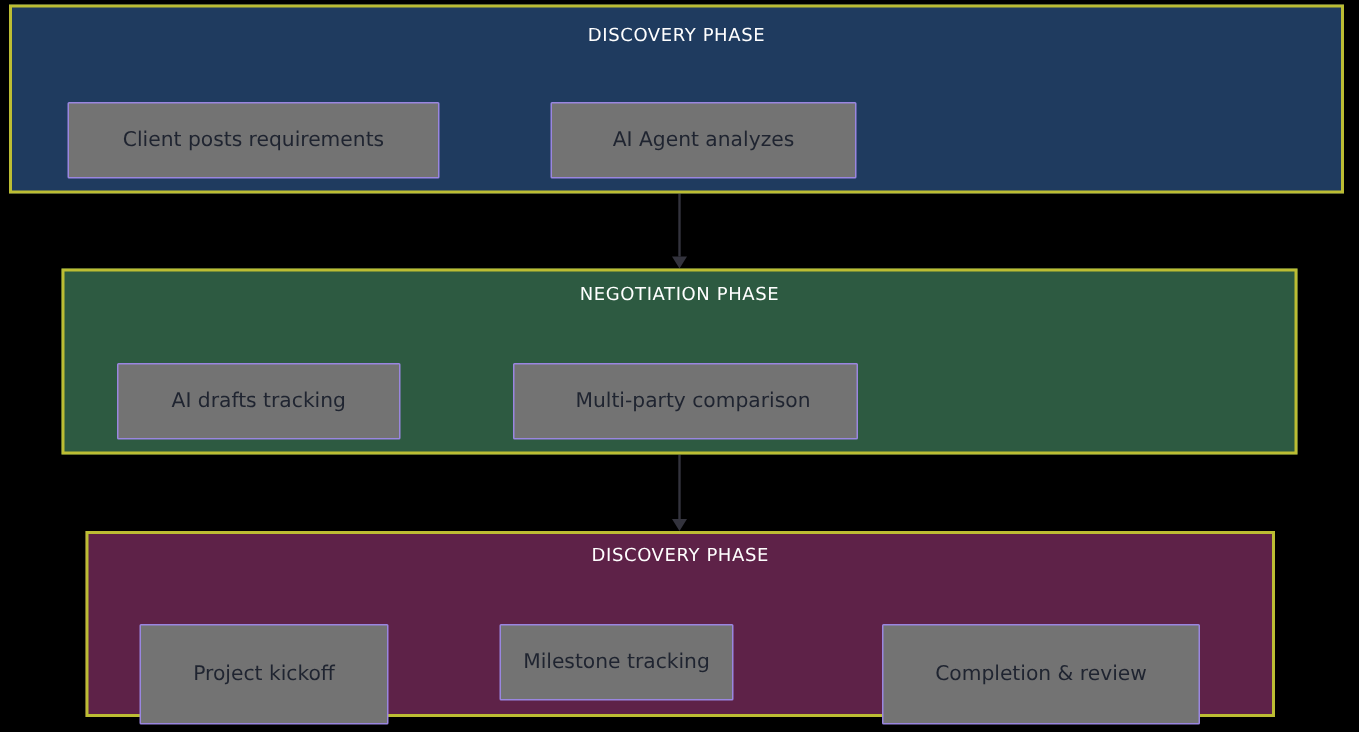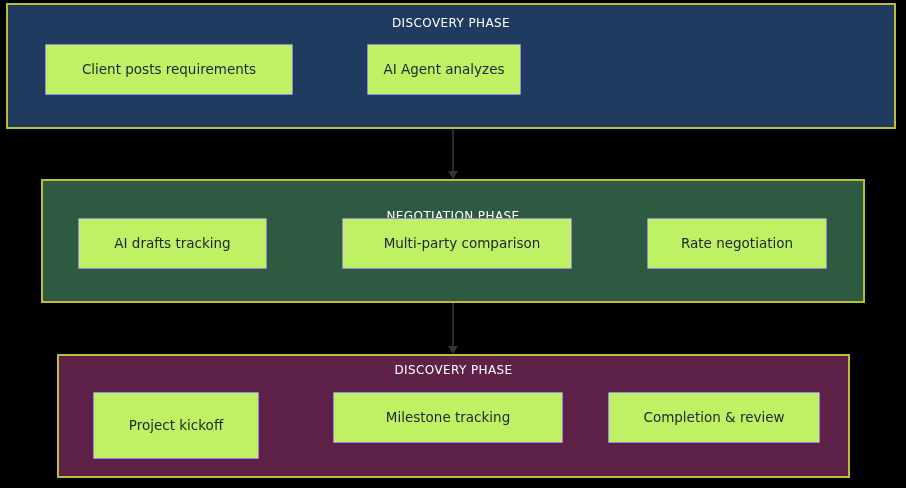--- a/index.html
+++ b/index.html
@@ -47,60 +47,61 @@
     width: 890px; height: 126px;
     background: #1f3b5f;
   }
   #phase-discovery .phase-title { top: 11px; }
 
   #phase-negotiation {
     left: 41px; top: 179px;
     width: 824px; height: 124px;
     background: #2d5a41;
   }
-  #phase-negotiation .phase-title { top: 8px; margin-top: 20px; }
+  #phase-negotiation .phase-title { top: 8px; }
 
   #phase-execution {
     left: 57px; top: 354px;
     width: 793px; height: 124px;
     background: #5e2248;
   }
   #phase-execution .phase-title { top: 7px; }
 
   
   .node {
     position: absolute;
     box-sizing: border-box;
-    background: #bef264;
+    background: #737373;
     border: 1.4px solid #9a86e0;
     color: #1f2430;
     font-size: 13.5px;
     display: flex;
     align-items: center;
     justify-content: center;
     text-align: center;
     line-height: 1.2;
     white-space: nowrap;
     border-radius: 1px;
+    margin-top: 24px;
   }
 
   
   #node-client-posts     { left: 45px;  top: 44px;  width: 248px; height: 51px; }
-  #node-ai-analyzes      { left: 367px; top: 44px;  width: 154px; height: 51px; }
+  #node-ai-analyzes      { left: 367px; top: 44px;  width: 204px; height: 51px; }
   #node-match-firms      { left: 627px; top: 44px;  width: 233px; height: 51px; }
 
   
   #node-ai-drafts        { left: 78px;  top: 218px; width: 189px; height: 51px; }
   #node-multi-party      { left: 342px; top: 218px; width: 230px; height: 51px; padding-left: 10px; }
   #node-rate-negotiation { left: 647px; top: 218px; width: 180px; height: 51px; }
 
   
   #node-project-kickoff  { left: 93px;  top: 392px; width: 166px; height: 67px; }
-  #node-milestone        { left: 333px; top: 392px; width: 230px; height: 51px; }
-  #node-completion       { left: 608px; top: 392px; width: 212px; height: 51px; }
+  #node-milestone        { left: 333px; top: 392px; width: 156px; height: 51px; }
+  #node-completion       { left: 588px; top: 392px; width: 212px; height: 67px; }
 
   
   .edge-svg {
     position: absolute;
     left: 0; top: 0;
     width: 906px; height: 488px;
     pointer-events: none;
     overflow: visible;
   }
   .edge-line {
@@ -176,23 +177,20 @@
   </div>
 
   <div class="node" id="node-ai-drafts">
     <span>AI drafts tracking</span>
   </div>
 
   <div class="node" id="node-multi-party">
     <span>Multi-party comparison</span>
   </div>
 
-  <div class="node" id="node-rate-negotiation">
-    <span>Rate negotiation</span>
-  </div>
 
   <div class="phase" id="phase-execution">
     <div class="phase-title">DISCOVERY PHASE</div>
   </div>
 
   <div class="node" id="node-project-kickoff">
     <span>Project kickoff</span>
   </div>
 
   <div class="node" id="node-milestone">

